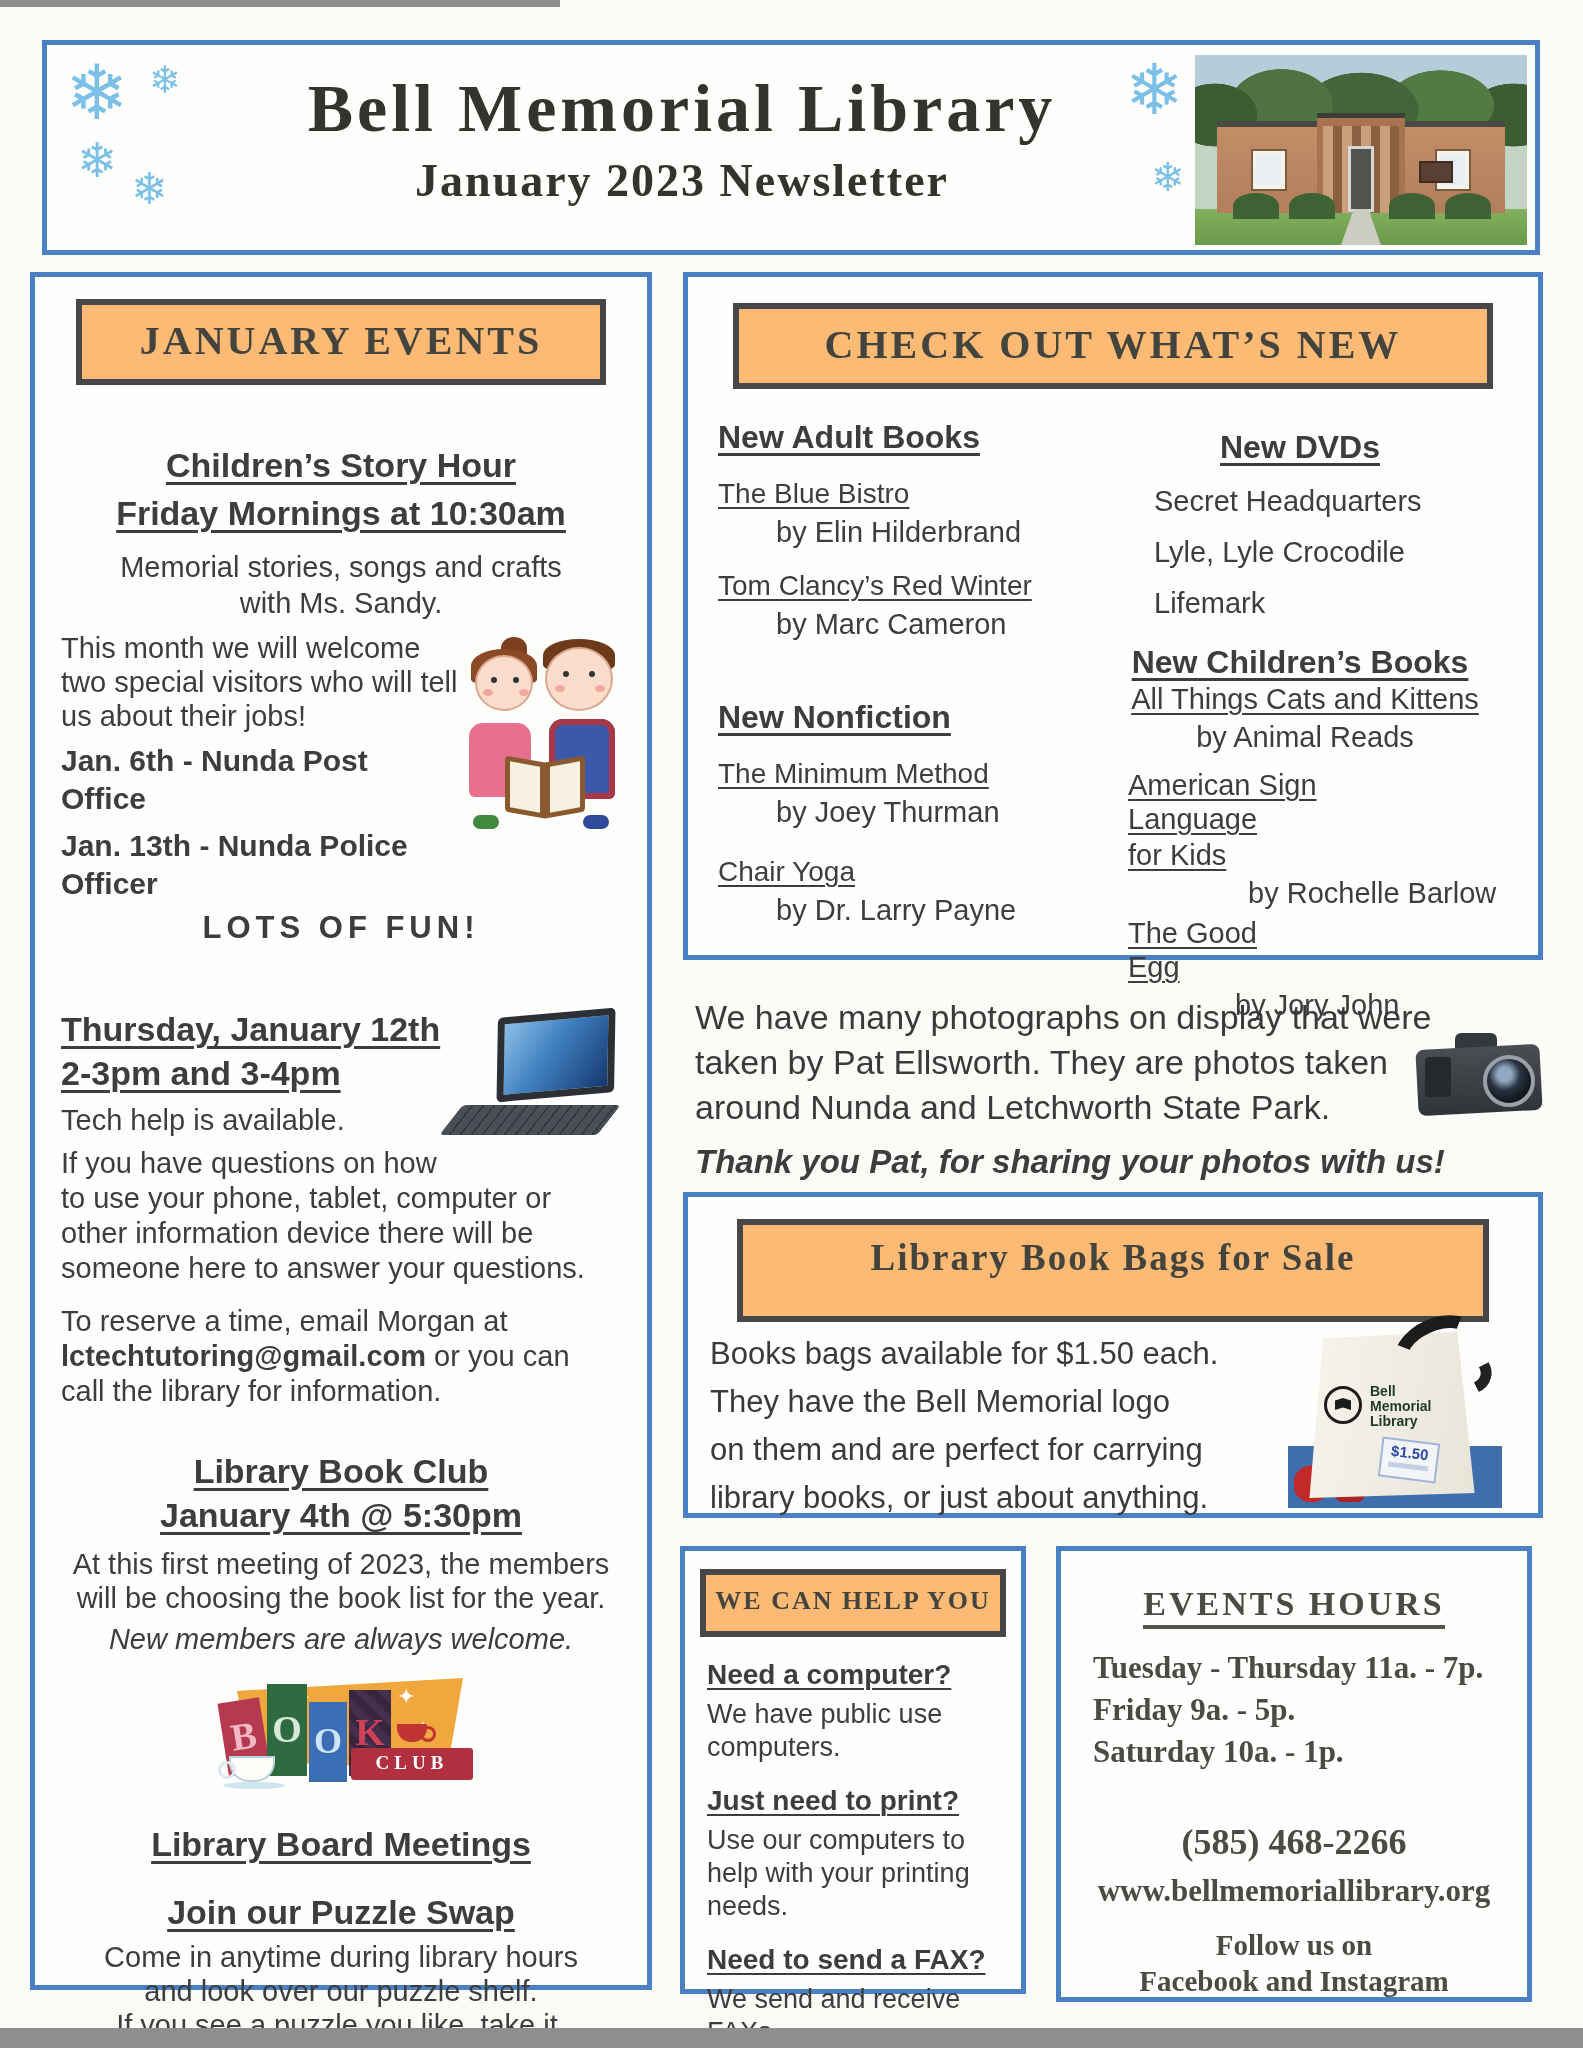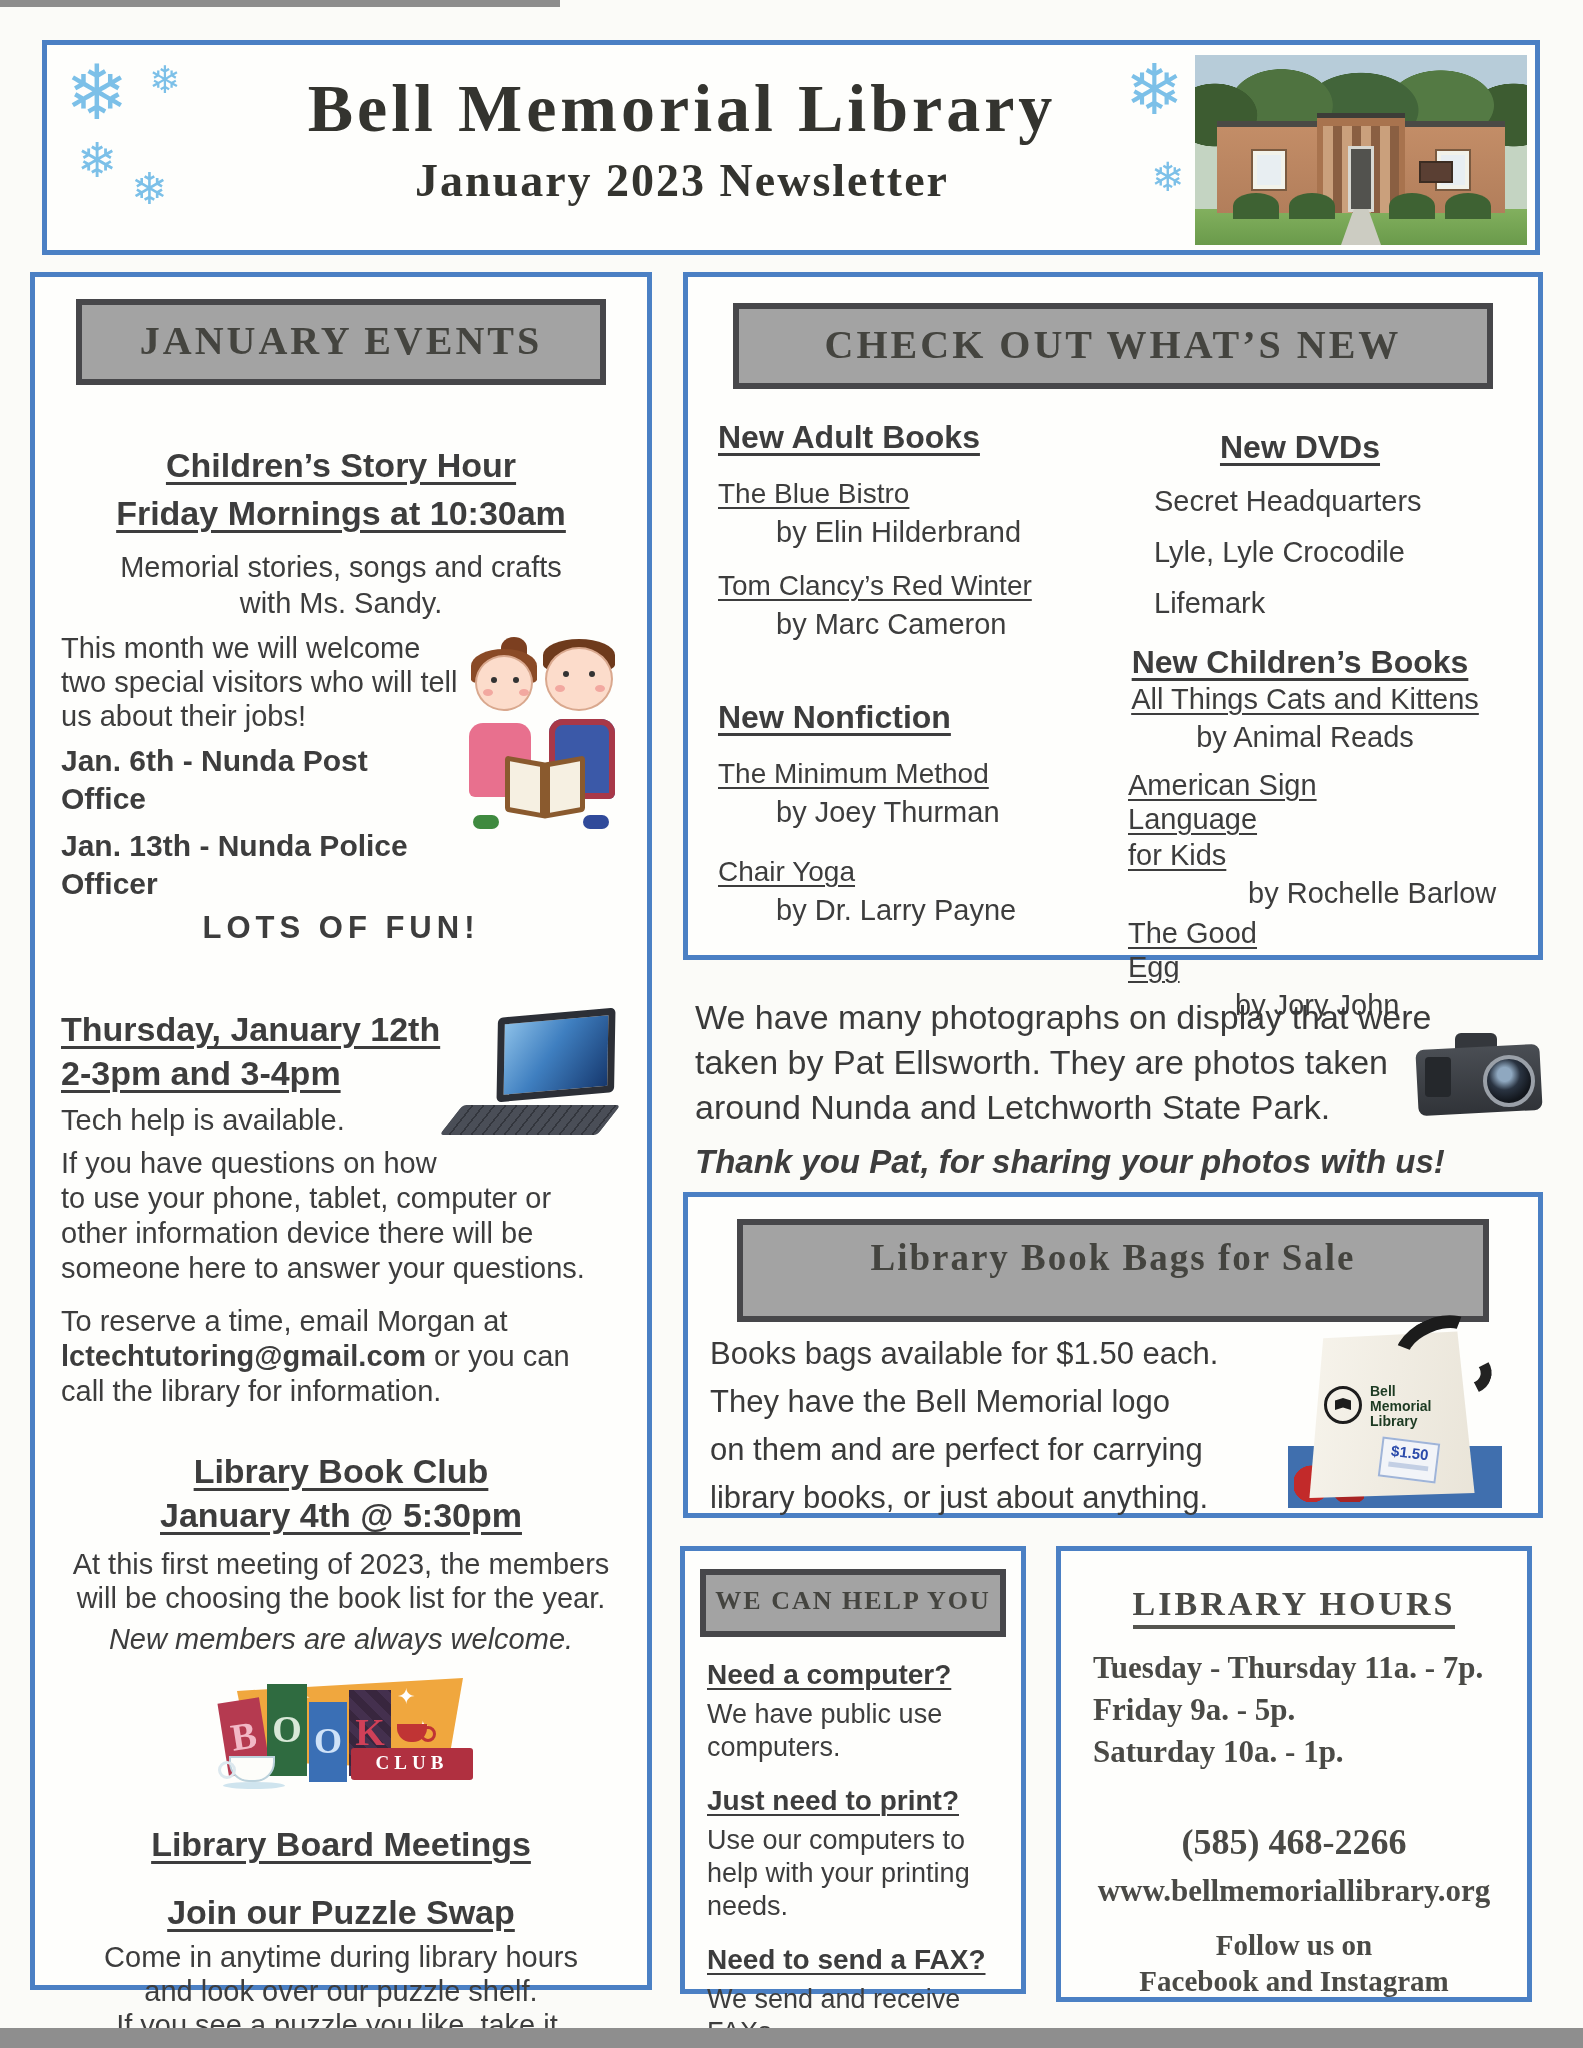--- a/index.html
+++ b/index.html
@@ -7,21 +7,21 @@
   body {
     position:relative;
     background:#fbfbf8;
     font-family:"Liberation Sans", sans-serif;
     color:#3d3d3d;
     overflow:hidden;
   }
   
   .bluebox { position:absolute; background:#fefefc; border:5px solid #4b80c4; }
   .banner {
-    background:#a3a3a3; border:6px solid #47474a;
+    background:#fdba74; border:6px solid #47474a;
     text-align:center; font-family:"Liberation Serif", serif;
     font-weight:bold; color:#44443f; letter-spacing:3px;
   }
   .ul { text-decoration:underline; text-underline-offset:5px; text-decoration-thickness:3px; }
   .bold { font-weight:bold; }
 
   
   .scan-top { position:absolute; left:0; top:0; width:560px; height:7px; background:#8d8d8d; }
   .scan-bottom { position:absolute; left:0; top:2028px; width:100%; height:20px; background:#8e8e8e; }
   #header-box { left:42px; top:40px; width:1498px; height:215px; }
@@ -392,21 +392,21 @@
       <div class="help-a">Use our computers to help with your printing needs.</div>
     </div>
     <div class="help-item">
       <div class="help-q">Need to send a FAX?</div>
       <div class="help-a">We send and receive  FAXs.</div>
     </div>
   </div>
 </div>
 
 <div id="hours-box" class="bluebox">
-  <div id="hours-head">LIBRARY HOURS</div>
+  <div id="hours-head">EVENTS HOURS</div>
   <div id="hours-lines">
     <div>Tuesday - Thursday  11a. - 7p.</div>
     <div>Friday  9a. - 5p.</div>
     <div>Saturday  10a. - 1p.</div>
   </div>
   <div id="hours-phone">(585) 468-2266</div>
   <div id="hours-site">www.bellmemoriallibrary.org</div>
   <div id="hours-follow">
     <div>Follow us on</div>
     <div>Facebook and Instagram</div>

